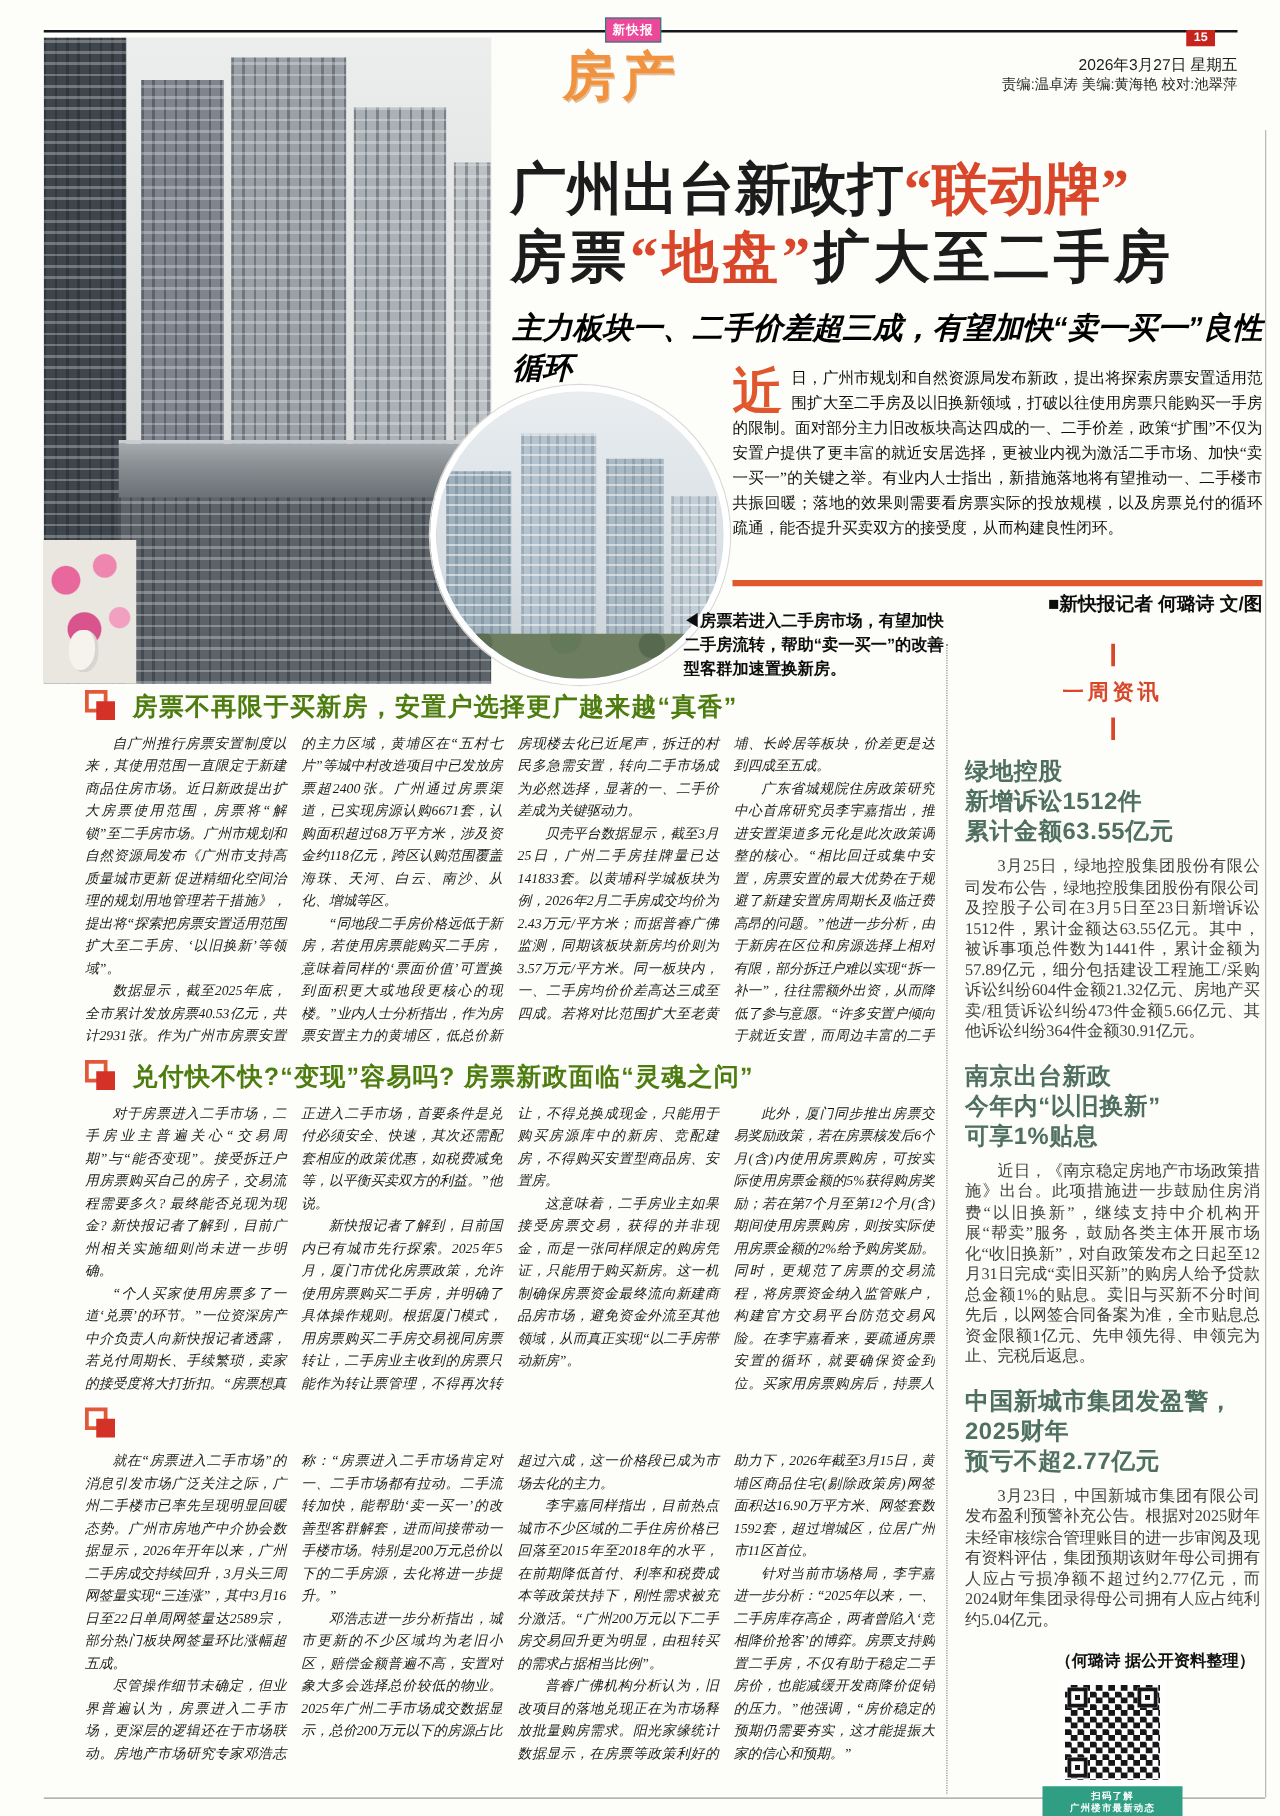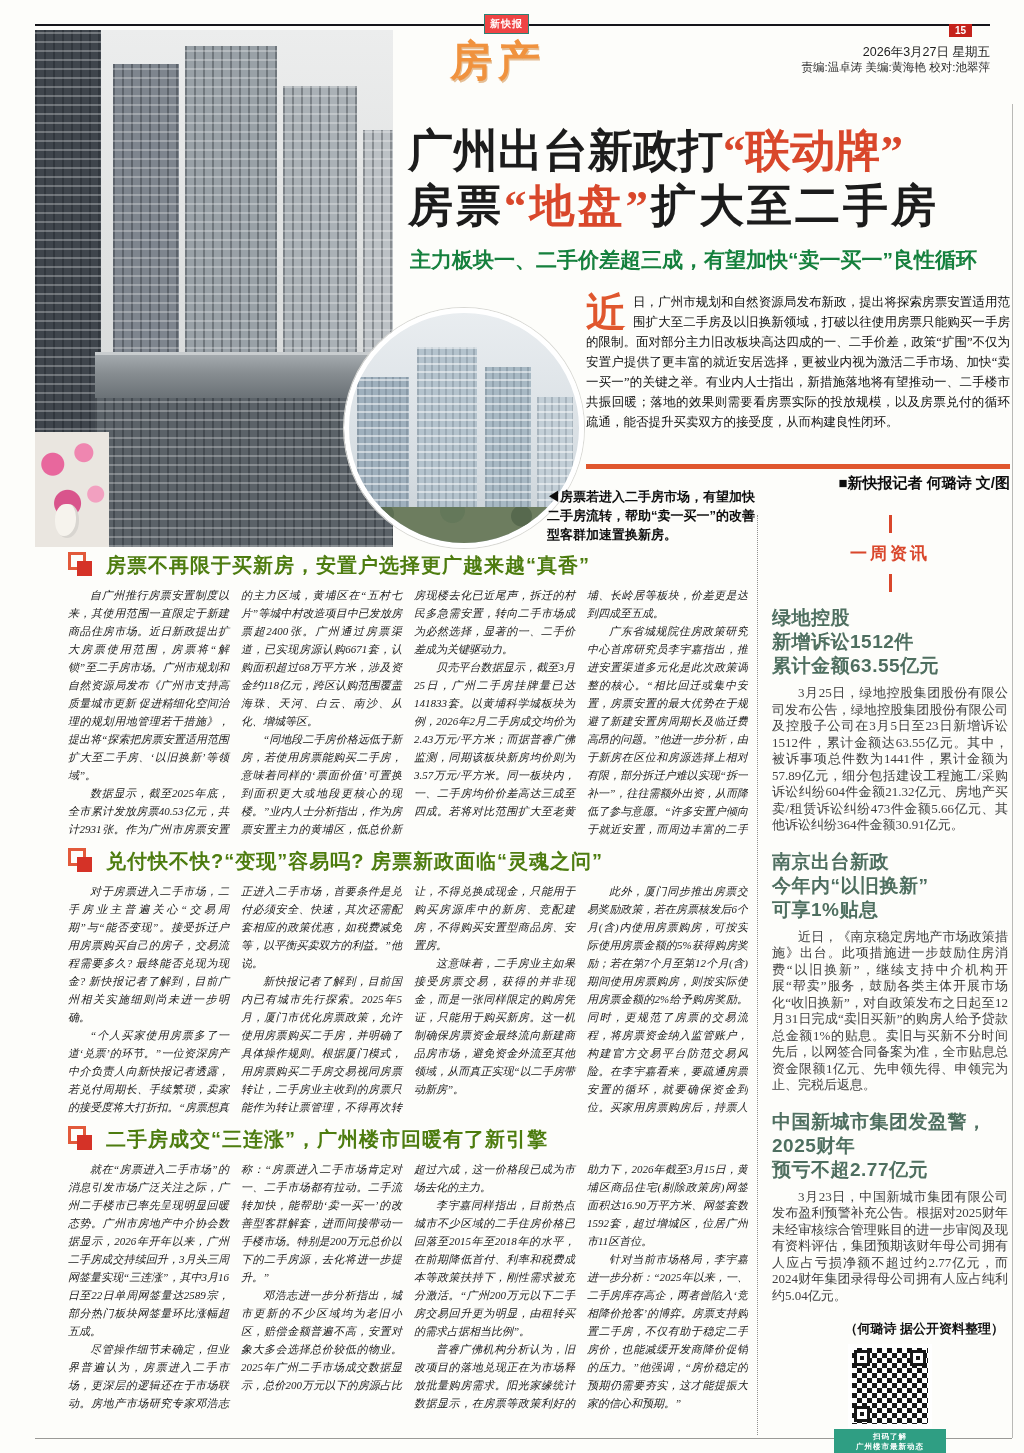--- a/index.html
+++ b/index.html
@@ -2,21 +2,21 @@
 <html><head>
 <meta charset="utf-8">
 <style>
   html,body{margin:0;padding:0;background:#e8e8e4;}
   .page{position:relative;width:1024px;height:1453px;background:#fdfdfa;overflow:hidden;
         font-family:"Liberation Sans",sans-serif;color:#111;}
   .abs{position:absolute;}
 
   
   .top-rule{left:35px;top:24px;width:955px;height:2px;background:#15151a;}
-  .logo-badge{left:484px;top:14px;background:#ef4444;color:#fff;font-size:10px;font-weight:bold;
+  .logo-badge{left:484px;top:14px;background:#ec4899;color:#fff;font-size:10px;font-weight:bold;
               letter-spacing:1px;padding:2px 5px;border:1px solid #2c8276;}
   .section-name{left:450px;top:33px;font-family:"Liberation Serif",serif;font-weight:900;
                 font-size:42px;letter-spacing:6px;color:#f0923e;text-shadow:1px 2px 0 rgba(199,112,27,.45);}
   .pagenum{left:949px;top:24px;background:#c5231c;color:#fff;font-size:10px;font-weight:bold;padding:1px 6px;}
   .dateline{left:640px;top:44px;width:350px;text-align:right;font-size:12.5px;color:#1d1d1d;}
   .staffline{left:640px;top:60px;width:350px;text-align:right;font-size:11.5px;color:#2a2a2a;}
 
   
   .photo-main{left:35px;top:30px;width:358px;height:517px;overflow:hidden;
               background:linear-gradient(180deg,#eceded 0%,#dfe1e1 45%,#cfd2d2 100%);}
@@ -52,21 +52,21 @@
       radial-gradient(circle at 15% 20%,#5c6e52 0 10px,transparent 11px),
       radial-gradient(circle at 45% 10%,#64785a 0 12px,transparent 13px),
       radial-gradient(circle at 75% 25%,#57694e 0 10px,transparent 11px),#6d7d5f;}
   .photo-caption{left:547px;top:487px;width:214px;font-weight:bold;font-size:13px;line-height:19px;color:#0d0d0d;}
 
   
   .headline{left:408px;top:124px;width:606px;font-family:"Liberation Serif",serif;}
   .hl-line{font-weight:900;font-size:45px;line-height:55px;color:#1c1c1c;white-space:nowrap;}
   .hl-line2{letter-spacing:3px;}
   .hl-accent{color:#d9472b;}
-  .subtitle{left:410px;top:246px;width:604px;font-weight:bold;font-size:21px;color:#15803d;}
+  .subtitle{left:410px;top:246px;width:604px;font-weight:bold;font-size:24px;color:#000000;font-style:italic;}
 
   
   .lead{left:586px;top:292px;width:424px;font-family:"Liberation Serif",serif;font-size:12.5px;
         line-height:20px;text-align:justify;color:#101010;}
   .dropcap{float:left;color:#e0572e;font-weight:bold;font-size:40px;line-height:38px;margin:2px 7px 0 0;}
   .lead-rule{left:586px;top:464px;width:424px;height:5px;background:#e0572e;}
   .byline{left:586px;top:474px;width:424px;text-align:right;font-weight:bold;font-size:15px;color:#0d0d0d;}
 
   
   .main{left:68px;top:552px;width:680px;}
@@ -183,21 +183,20 @@
       <p>新快报记者了解到，目前国内已有城市先行探索。2025年5月，厦门市优化房票政策，允许使用房票购买二手房，并明确了具体操作规则。根据厦门模式，用房票购买二手房交易视同房票转让，二手房业主收到的房票只能作为转让票管理，不得再次转让，不得兑换成现金，只能用于购买房源库中的新房、竞配建房，不得购买安置型商品房、安置房。</p>
       <p>这意味着，二手房业主如果接受房票交易，获得的并非现金，而是一张同样限定的购房凭证，只能用于购买新房。这一机制确保房票资金最终流向新建商品房市场，避免资金外流至其他领域，从而真正实现“以二手房带动新房”。</p>
       <p>此外，厦门同步推出房票交易奖励政策，若在房票核发后6个月(含)内使用房票购房，可按实际使用房票金额的5%获得购房奖励；若在第7个月至第12个月(含)期间使用房票购房，则按实际使用房票金额的2%给予购房奖励。同时，更规范了房票的交易流程，将房票资金纳入监管账户，构建官方交易平台防范交易风险。在李宇嘉看来，要疏通房票安置的循环，就要确保资金到位。买家用房票购房后，持票人能迅速兑现或购置新房，从而形成闭环。落地的效果还需要看房票实际的投放规模。</p>
     </div>
 
     <div class="sec-head">
       <span class="sq">
           <i></i>
           <b></b>
         </span>
-      <span class="sec-title">二手房成交“三连涨”，广州楼市回暖有了新引擎</span>
     </div>
     <div class="sec-body sb3">
       <p>就在“房票进入二手市场”的消息引发市场广泛关注之际，广州二手楼市已率先呈现明显回暖态势。广州市房地产中介协会数据显示，2026年开年以来，广州二手房成交持续回升，3月头三周网签量实现“三连涨”，其中3月16日至22日单周网签量达2589宗，部分热门板块网签量环比涨幅超五成。</p>
       <p>尽管操作细节未确定，但业界普遍认为，房票进入二手市场，更深层的逻辑还在于市场联动。房地产市场研究专家邓浩志称：“房票进入二手市场肯定对一、二手市场都有拉动。二手流转加快，能帮助‘卖一买一’的改善型客群解套，进而间接带动一手楼市场。特别是200万元总价以下的二手房源，去化将进一步提升。”</p>
       <p>邓浩志进一步分析指出，城市更新的不少区域均为老旧小区，赔偿金额普遍不高，安置对象大多会选择总价较低的物业。2025年广州二手市场成交数据显示，总价200万元以下的房源占比超过六成，这一价格段已成为市场去化的主力。</p>
       <p>李宇嘉同样指出，目前热点城市不少区域的二手住房价格已回落至2015年至2018年的水平，在前期降低首付、利率和税费成本等政策扶持下，刚性需求被充分激活。“广州200万元以下二手房交易回升更为明显，由租转买的需求占据相当比例”。</p>
       <p>普睿广佛机构分析认为，旧改项目的落地兑现正在为市场释放批量购房需求。阳光家缘统计数据显示，在房票等政策利好的助力下，2026年截至3月15日，黄埔区商品住宅(剔除政策房)网签面积达16.90万平方米、网签套数1592套，超过增城区，位居广州市11区首位。</p>
       <p>针对当前市场格局，李宇嘉进一步分析：“2025年以来，一、二手房库存高企，两者曾陷入‘竞相降价抢客’的博弈。房票支持购置二手房，不仅有助于稳定二手房价，也能减缓开发商降价促销的压力。”他强调，“房价稳定的预期仍需要夯实，这才能提振大家的信心和预期。”</p>
     </div>
   </div>

